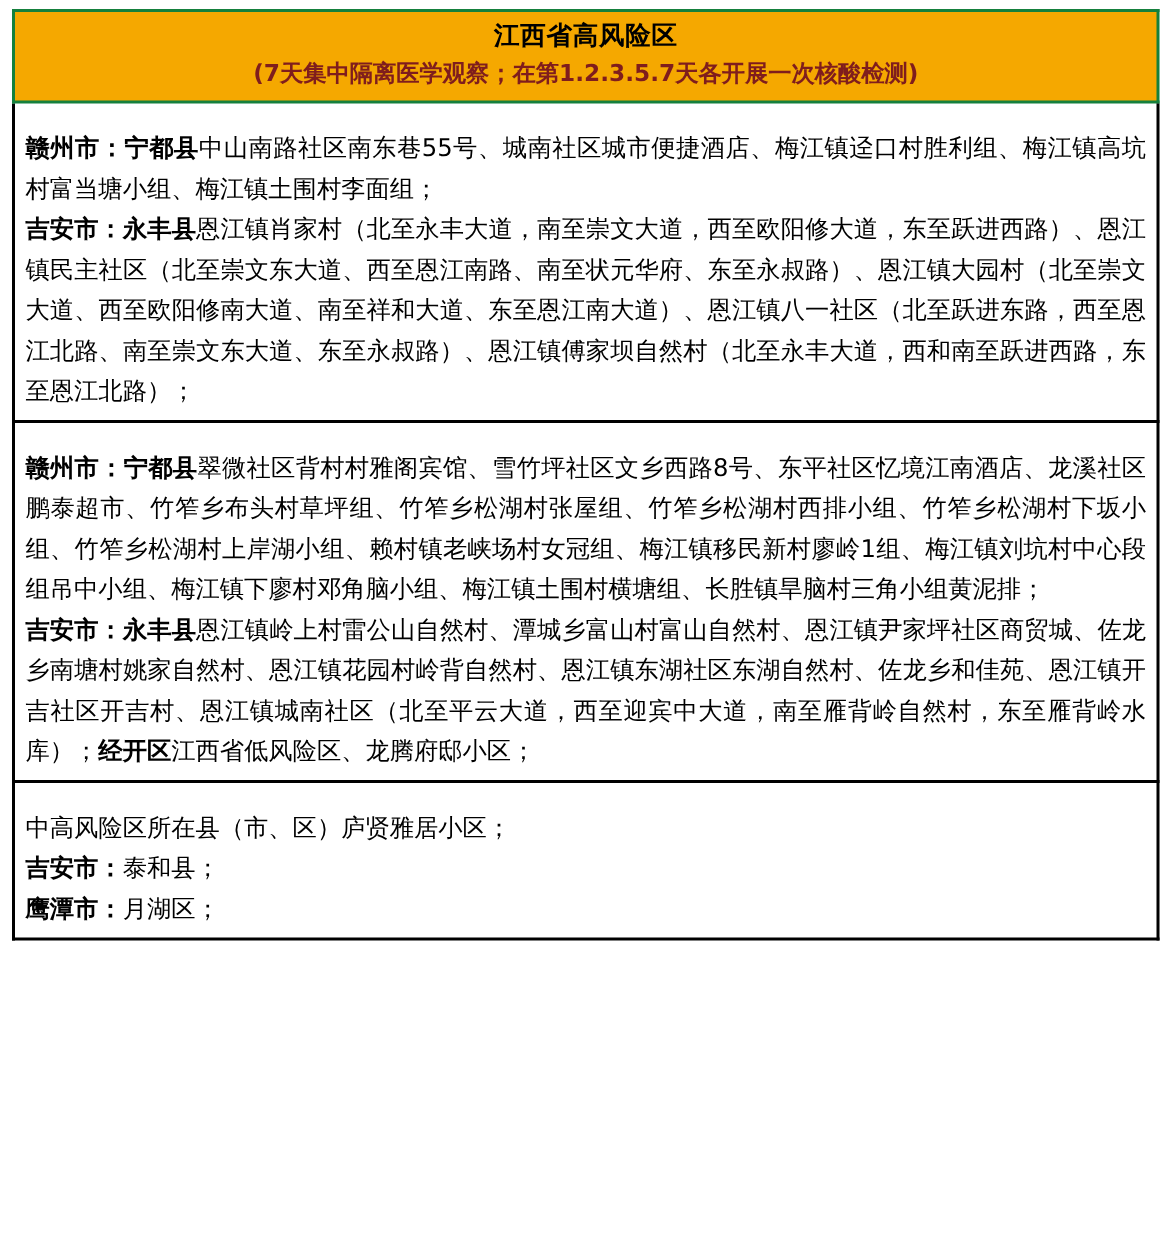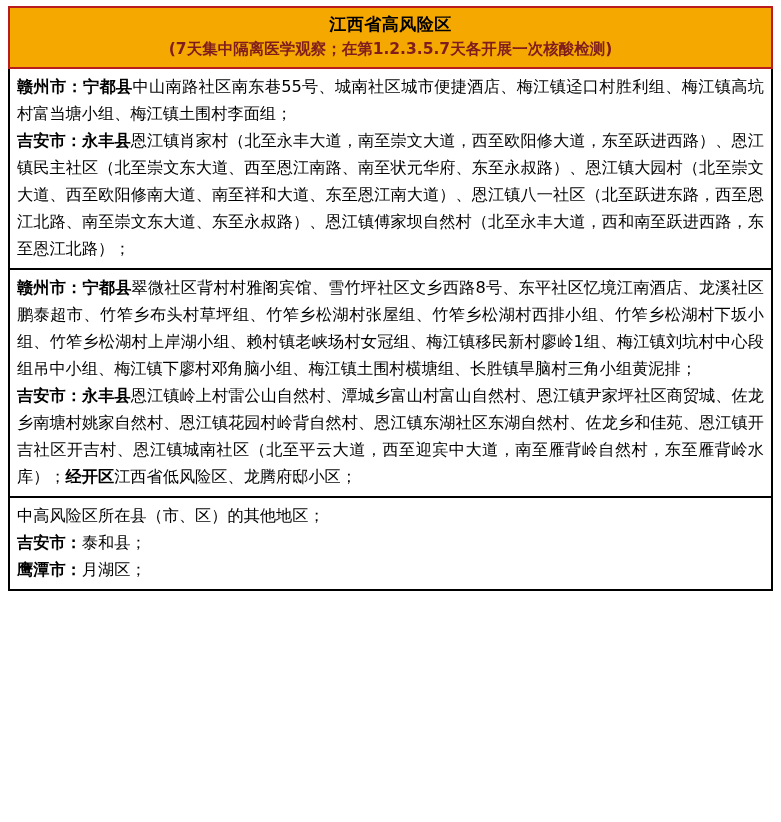--- a/index.html
+++ b/index.html
@@ -19,21 +19,21 @@
     overflow: hidden;
   }
   .table {
     width: 765px;
     margin: 6px auto 0 auto;
     border: 2px solid #000000;
     border-collapse: collapse;
     box-sizing: border-box;
   }
   .section-header {
-    border: 2px solid #b91c1c;
+    border: 2px solid #15803d;
     text-align: center;
     padding: 4px 6px 6px 6px;
   }
   .header-high { background: #f5a800; }
   .header-mid  { background: #ffff00; }
   .header-low  { background: #92d050; }
   .header-title {
     font-weight: bold;
     font-size: 17px;
     line-height: 25px;
@@ -41,21 +41,21 @@
     letter-spacing: 0.5px;
   }
   .header-sub {
     font-weight: bold;
     font-size: 15.5px;
     line-height: 24px;
     color: #7f1d1d;
   }
   .body-cell {
     border: 2px solid #000000;
-    padding: 4px 7px 6px 7px;
+    padding: 16px 7px 6px 7px;
     background: #ffffff;
     vertical-align: top;
   }
   .para {
     font-size: 16.2px;
     line-height: 27px;
     color: #000000;
     text-align: justify;
     text-justify: inter-ideograph;
     margin: 0;
@@ -87,20 +87,20 @@
 
       <tr>
         <td class="body-cell">
           <p class="para"><span class="city">赣州市：</span><span class="county">宁都县</span><span class="plain">翠微社区背村村雅阁宾馆、雪竹坪社区文乡西路8号、东平社区忆境江南酒店、龙溪社区鹏泰超市、竹笮乡布头村草坪组、竹笮乡松湖村张屋组、竹笮乡松湖村西排小组、竹笮乡松湖村下坂小组、竹笮乡松湖村上岸湖小组、赖村镇老峡场村女冠组、梅江镇移民新村廖岭1组、梅江镇刘坑村中心段组吊中小组、梅江镇下廖村邓角脑小组、梅江镇土围村横塘组、长胜镇旱脑村三角小组黄泥排；</span></p>
           <p class="para"><span class="city">吉安市：</span><span class="county">永丰县</span><span class="plain">恩江镇岭上村雷公山自然村、潭城乡富山村富山自然村、恩江镇尹家坪社区商贸城、佐龙乡南塘村姚家自然村、恩江镇花园村岭背自然村、恩江镇东湖社区东湖自然村、佐龙乡和佳苑、恩江镇开吉社区开吉村、恩江镇城南社区（北至平云大道，西至迎宾中大道，南至雁背岭自然村，东至雁背岭水库）；</span><span class="county">经开区</span><span class="plain">江西省低风险区、龙腾府邸小区；</span></p>
         </td>
       </tr>
 
       <tr>
         <td class="body-cell">
-          <p class="para"><span class="plain">中高风险区所在县（市、区）的其他地区；</span></p>
+          <p class="para"><span class="plain">中高风险区所在县（市、区）庐贤雅居小区；</span></p>
           <p class="para"><span class="city">吉安市：</span><span class="plain">泰和县；</span></p>
           <p class="para"><span class="city">鹰潭市：</span><span class="plain">月湖区；</span></p>
         </td>
       </tr>
     </tbody>
   </table>
 </div>
 
 </body></html>

